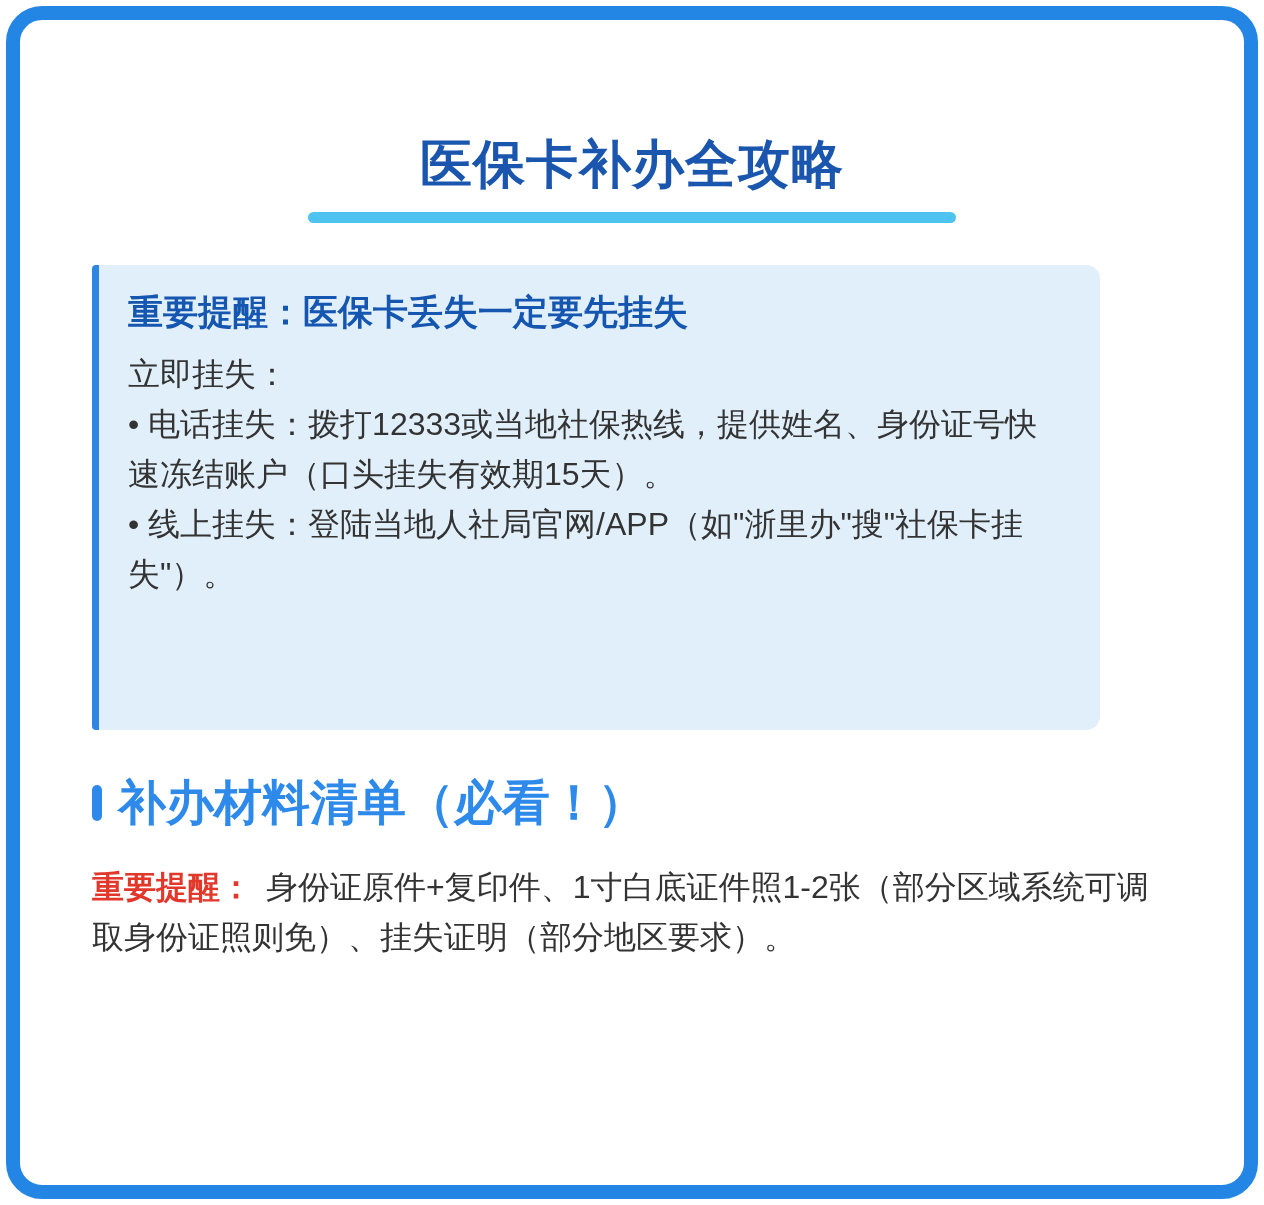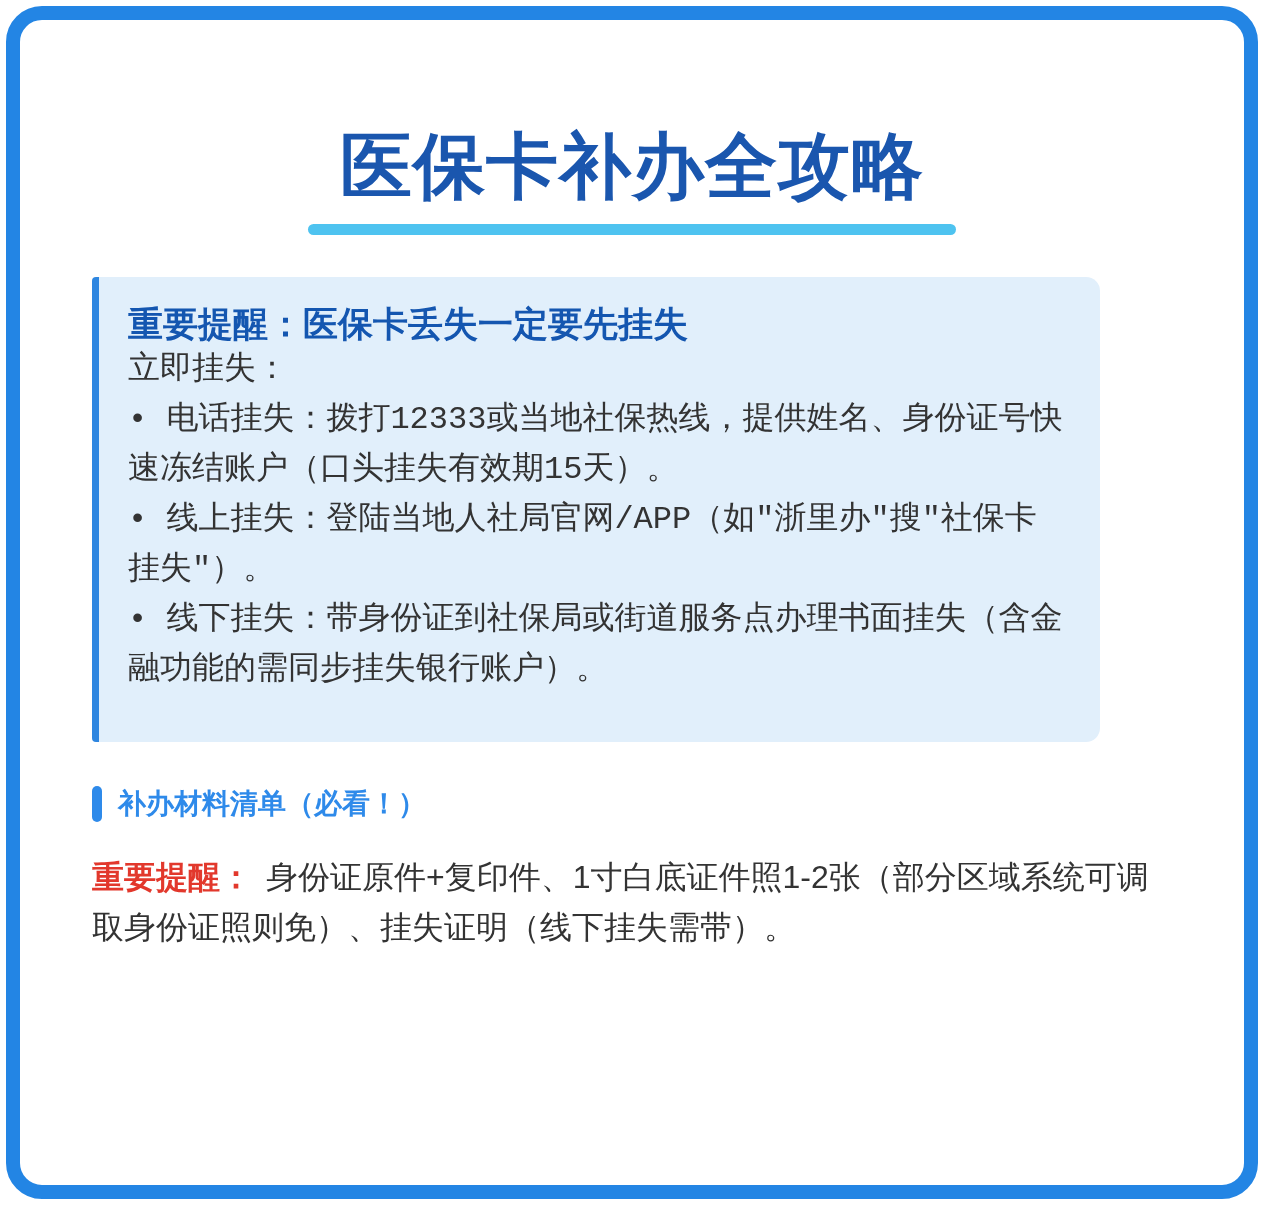--- a/index.html
+++ b/index.html
@@ -16,23 +16,23 @@
     border: 14px solid #2385e4;
     border-radius: 36px;
     background: #ffffff;
     box-sizing: border-box;
     overflow: hidden;
   }
   .content {
     padding: 0 72px;
   }
   .page-title {
-    margin: 8px;
+    margin: 16px;
     padding-top: 102px;
-    font-size: 72px;
+    font-size: 52px;
     line-height: 1;
     font-weight: 900;
     text-align: center;
     color: #1a56ae;
     letter-spacing: 1px;
   }
   .title-underline {
     width: 648px;
     height: 11px;
     margin: 22px auto 0;
@@ -50,42 +50,42 @@
     min-height: 465px;
   }
   .alert-heading {
     margin: 0;
     font-size: 35px;
     line-height: 1.2;
     font-weight: bold;
     color: #1456b0;
   }
   .alert-body {
+    margin-top: 16px;
     font-size: 32px;
     line-height: 50px;
     color: #333333;
-    font-family: Liberation Mono, monospace;
   }
   .alert-body p { margin: 0; }
   .section-header {
     margin-top: 44px;
     display: flex;
     align-items: center;
     gap: 16px;
   }
   .section-marker {
     width: 10px;
     height: 36px;
     border-radius: 6px;
     background: #2e8aea;
     flex: 0 0 auto;
   }
   .section-title {
     margin: 0;
-    font-size: 28px;
+    font-size: 48px;
     line-height: 1.2;
     font-weight: bold;
     color: #2e8aea;
   }
   .materials {
     margin-top: 30px;
     font-size: 32px;
     line-height: 50px;
     color: #333333;
   }
@@ -104,29 +104,28 @@
 
     <h1 class="page-title">医保卡补办全攻略</h1>
     <div class="title-underline"></div>
 
     <section class="alert">
       <h2 class="alert-heading">重要提醒：医保卡丢失一定要先挂失</h2>
       <div class="alert-body">
         <p>立即挂失：</p>
         <p>• 电话挂失：拨打12333或当地社保热线，提供姓名、身份证号快速冻结账户（口头挂失有效期15天）。</p>
         <p>• 线上挂失：登陆当地人社局官网/APP（如"浙里办"搜"社保卡挂失"）。</p>
-        <p>• 线下挂失：带身份证到社保局或街道服务点办理书面挂失（含金融功能的需同步挂失银行账户）。</p>
       </div>
     </section>
 
     <div class="section-header">
       <span class="section-marker"></span>
       <h2 class="section-title">补办材料清单（必看！）</h2>
     </div>
 
     <div class="materials">
       <p>
-        <span class="material-label">重要提醒：</span><span>身份证原件+复印件、1寸白底证件照1-2张（部分区域系统可调取身份证照则免）、挂失证明（线下挂失需带）。</span>
+        <span class="material-label">重要提醒：</span><span>身份证原件+复印件、1寸白底证件照1-2张（部分区域系统可调取身份证照则免）、挂失证明（部分地区要求）。</span>
       </p>
     </div>
 
   </div>
 </div>
 
 </body></html>

